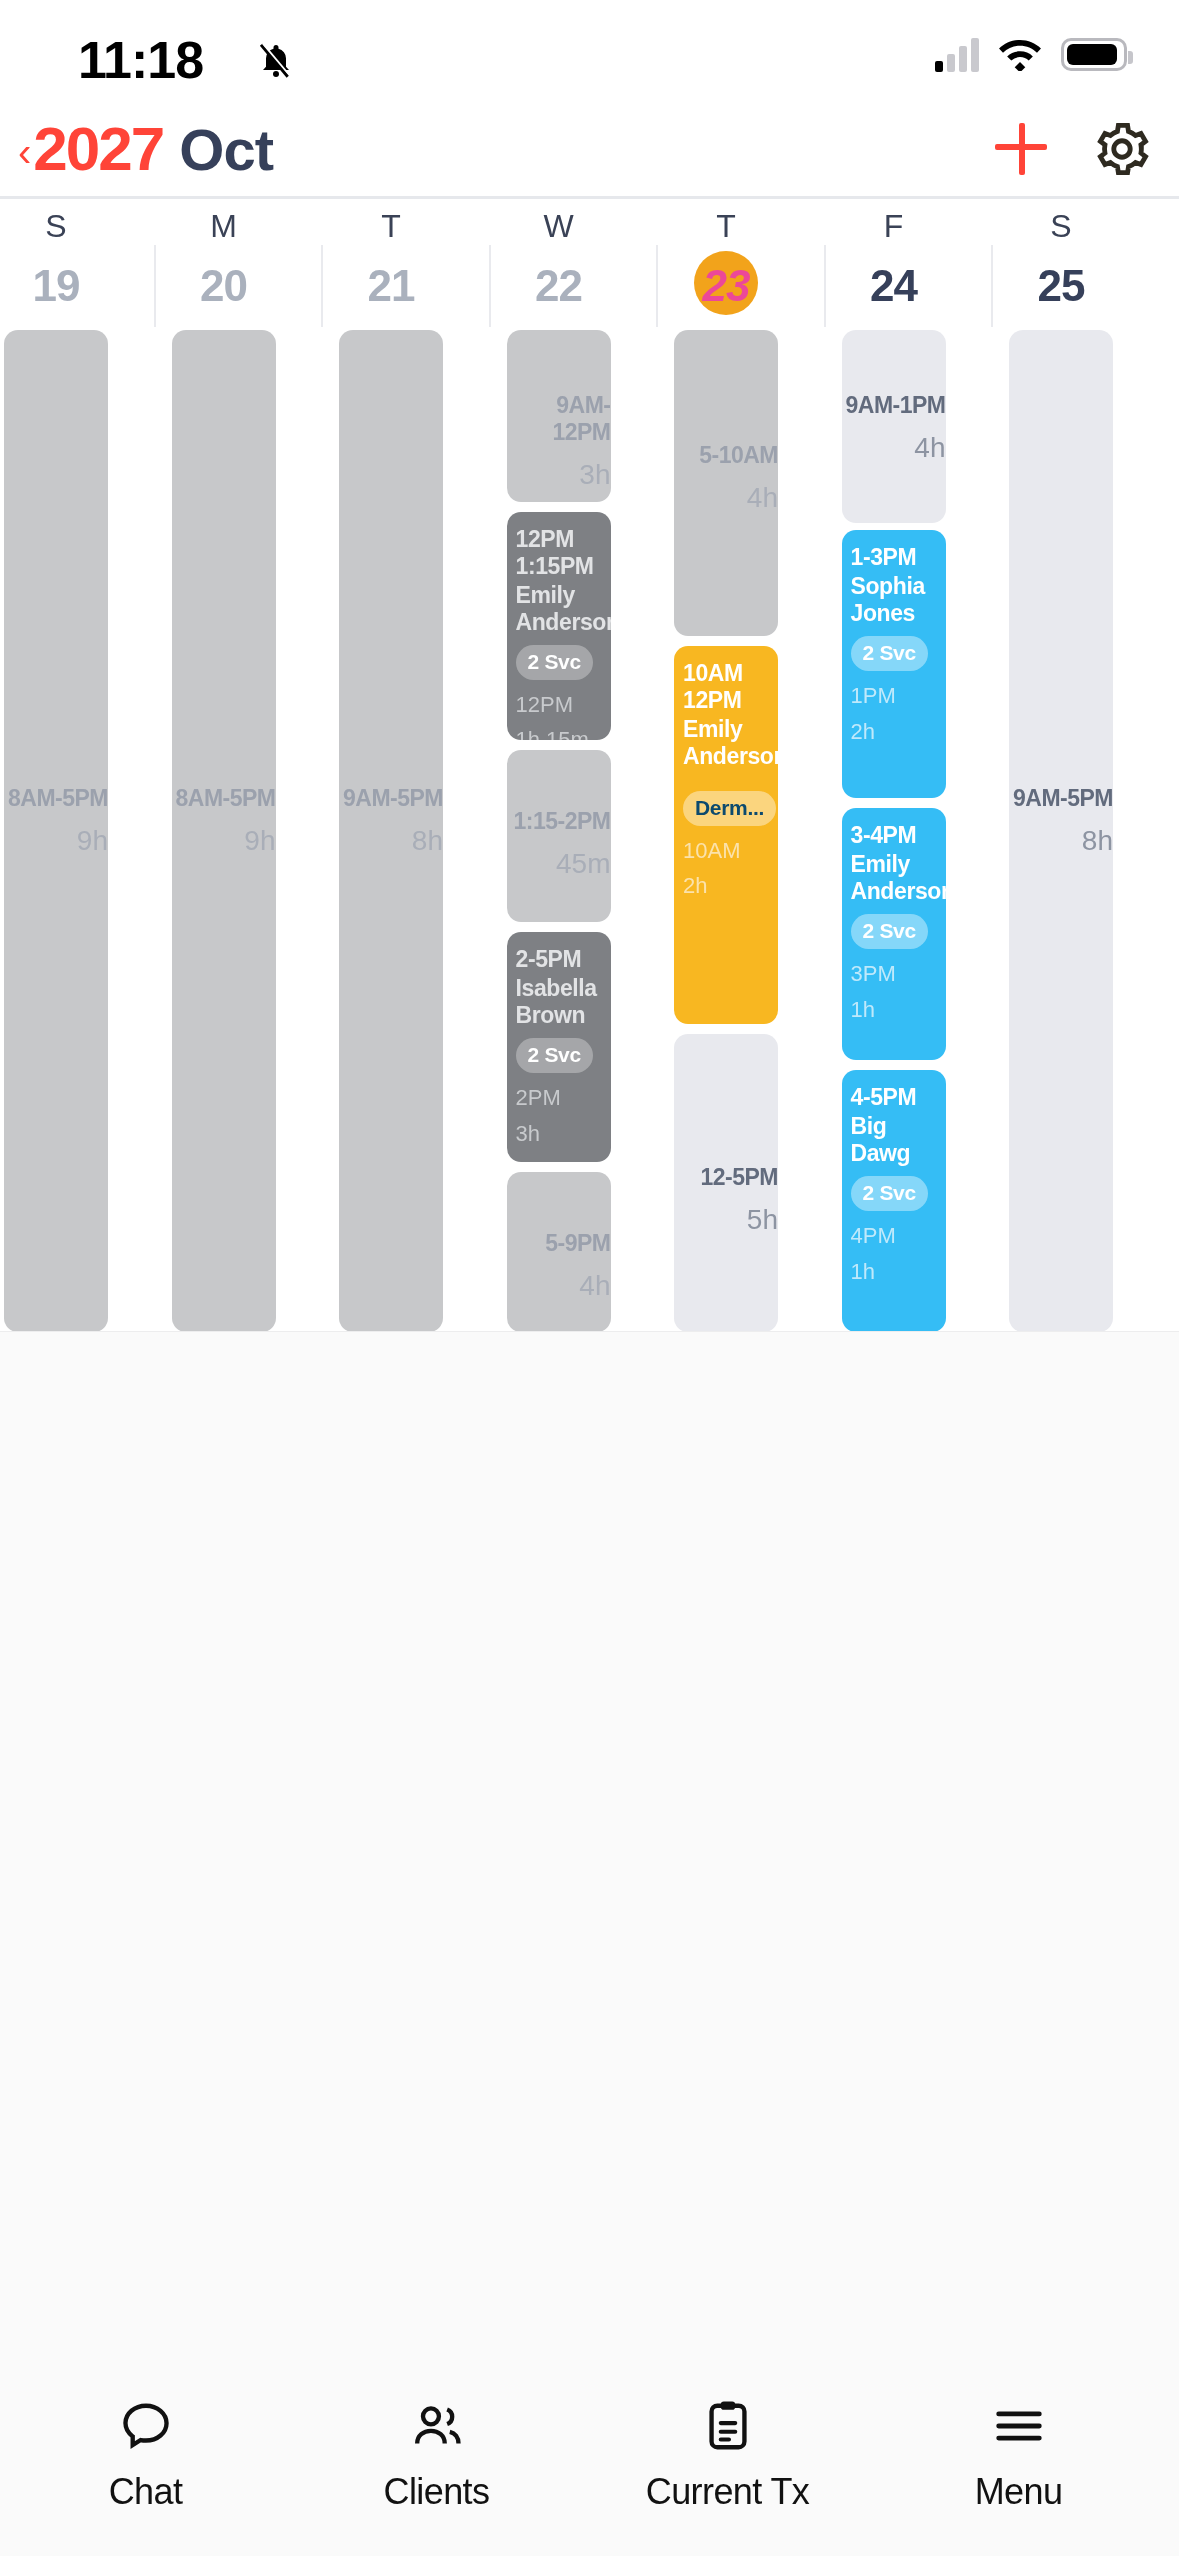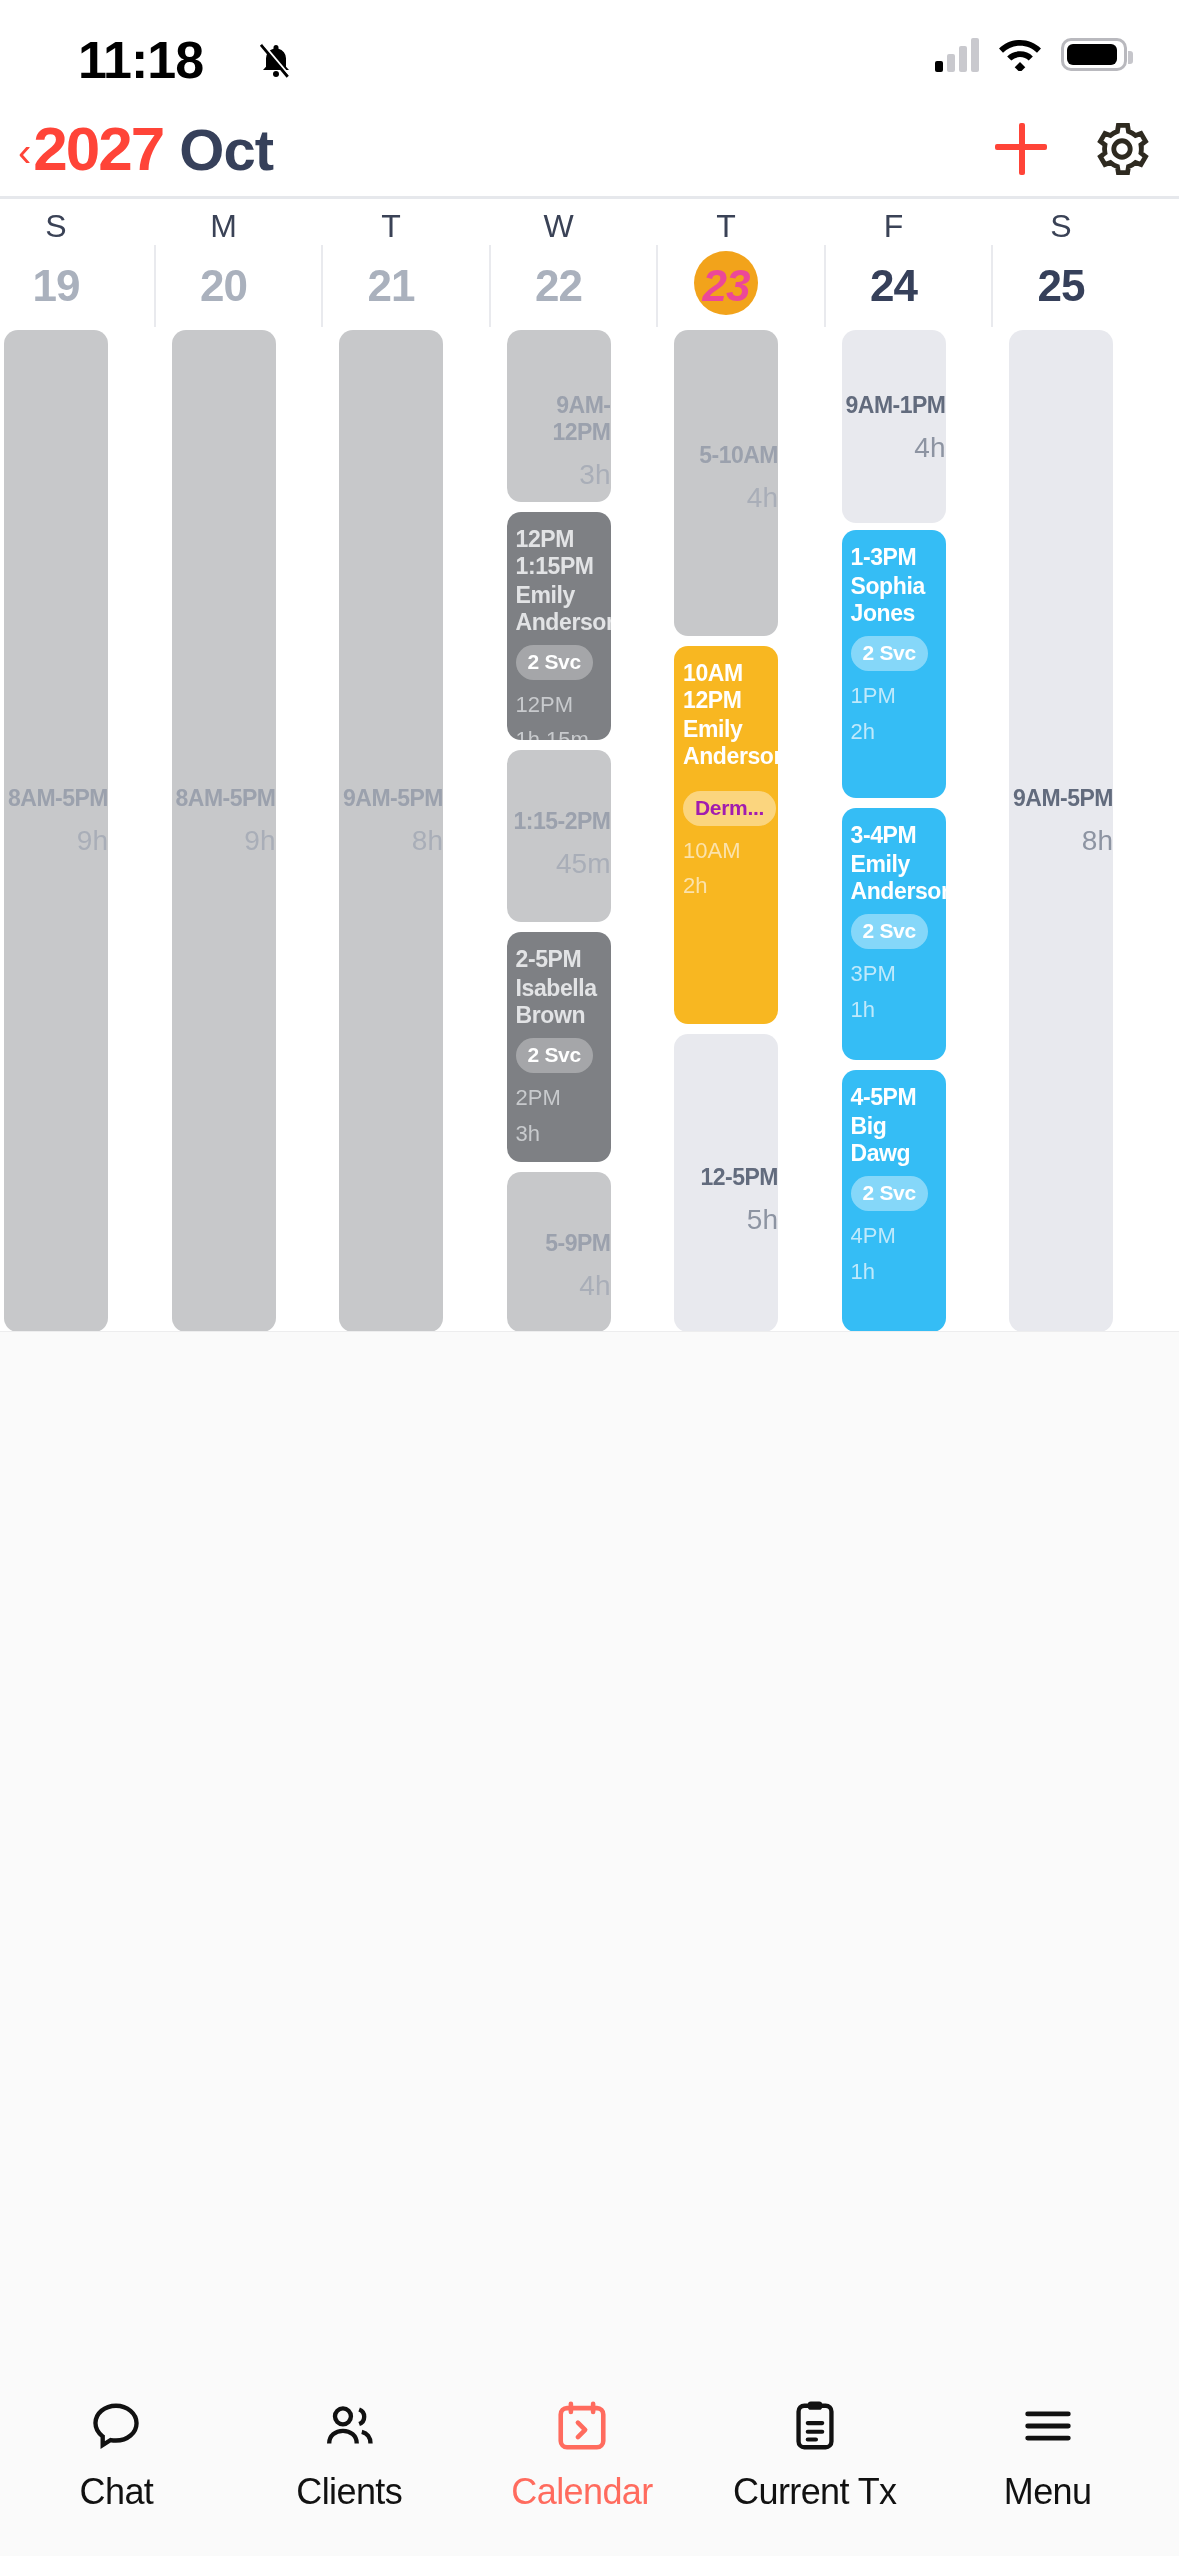--- a/index.html
+++ b/index.html
@@ -256,21 +256,21 @@
         </div>
       </div>
       <div class="daycol" style="left: 674px;">
         <div class="card avail" style="top: 0px; height: 306px; background: rgb(199, 200, 202);">
           <div class="avail-inner" style="top: 112px;">
             <div class="t1" style="color: rgb(155, 161, 173);">5-10AM</div>
             <div class="t3" style="color: rgb(169, 174, 184);">4h</div>
           </div>
         </div>
         <div class="card appt" style="top: 316px; height: 378px; background: rgb(248, 183, 33);"><div class="t1" style="color: rgb(255, 255, 255); white-space: pre-line;">10AM
-12PM</div><div class="nm" style="color: rgb(255, 255, 255);">Emily Anderson</div><div class="badge" style="background: rgba(255, 255, 255, 0.42); color: #a21caf; margin-top: 21px;">Derm...</div><div class="t2" style="color: rgb(251, 226, 172);">10AM</div><div class="t3" style="color: rgb(251, 226, 172);">2h</div></div>
+12PM</div><div class="nm" style="color: rgb(255, 255, 255);">Emily Anderson</div><div class="badge" style="background: rgba(255, 255, 255, 0.42); color: #0c4a6e; margin-top: 21px;">Derm...</div><div class="t2" style="color: rgb(251, 226, 172);">10AM</div><div class="t3" style="color: rgb(251, 226, 172);">2h</div></div>
         <div class="card avail" style="top: 704px; height: 298px; background: rgb(232, 233, 238);">
           <div class="avail-inner" style="top: 130px;">
             <div class="t1" style="color: rgb(98, 107, 125);">12-5PM</div>
             <div class="t3" style="color: rgb(141, 148, 162);">5h</div>
           </div>
         </div>
       </div>
       <div class="daycol" style="left: 841.5px;">
         <div class="card avail" style="top: 0px; height: 193px; background: rgb(232, 233, 238); text-decoration: underline;">
           <div class="avail-inner" style="top: 62px;">
@@ -310,30 +310,20 @@
         <div class="ic">
           <svg width="58" height="58" viewBox="0 0 24 24">
             <circle cx="9.5" cy="8" r="3.3" fill="none" stroke="#111" stroke-width="1.8"></circle>
             <path fill="none" stroke="#111" stroke-width="1.8" d="M3.8 19.2c0-3.2 2.6-5.2 5.7-5.2s5.7 2 5.7 5.2"></path>
             <path fill="none" stroke="#111" stroke-width="1.8" d="M16.2 5.2a3.2 3.2 0 0 1 0 6M17.3 14.4c2.2.5 3.6 2.3 3.6 4.8"></path>
           </svg>
         </div>
         <div class="lbl">Clients</div>
       </div>
 
-      <div class="tab active">
-        <div class="ic">
-          <svg width="58" height="58" viewBox="0 0 24 24">
-            <rect x="3.2" y="4.6" width="17.6" height="16.2" rx="2.6" fill="none" stroke="#FF6B5E" stroke-width="1.9"></rect>
-            <path stroke="#FF6B5E" stroke-width="1.9" stroke-linecap="round" d="M7.4 2.8v3.4M16.6 2.8v3.4"></path>
-            <path fill="none" stroke="#FF6B5E" stroke-width="1.9" stroke-linecap="round" stroke-linejoin="round" d="M10.3 10.6l3 3-3 3"></path>
-          </svg>
-        </div>
-        <div class="lbl">Calendar</div>
-      </div>
 
       <div class="tab">
         <div class="ic">
           <svg width="58" height="58" viewBox="0 0 24 24">
             <rect x="5.2" y="3.6" width="13.6" height="17.2" rx="2.4" fill="none" stroke="#111" stroke-width="1.8"></rect>
             <rect x="9" y="1.9" width="6" height="3.4" rx="1.3" fill="#111"></rect>
             <path stroke="#111" stroke-width="1.7" stroke-linecap="round" d="M9 10.8h6M9 14.4h6M9 17.6h3.4"></path>
           </svg>
         </div>
         <div class="lbl">Current Tx</div>

